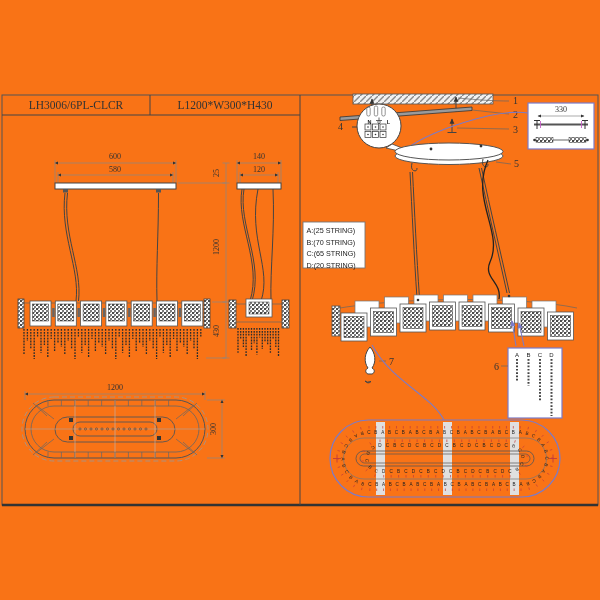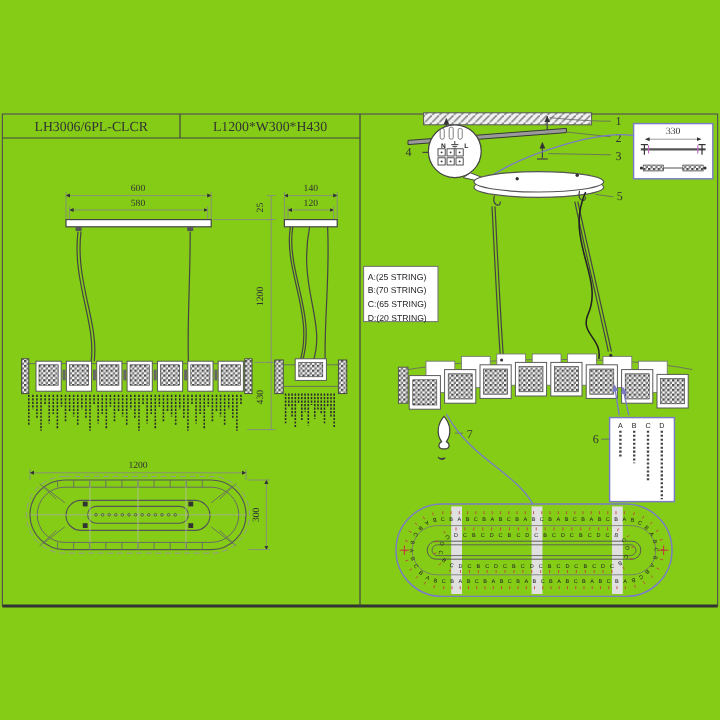--- a/index.html
+++ b/index.html
@@ -1,16 +1,16 @@
 <!DOCTYPE html>
 <html><head>
 <meta charset="utf-8">
 <style>
   html,body{margin:0;padding:0;background:#fff;}
-  .page{position:relative;width:600px;height:600px;background:#84cc16;overflow:hidden;
+  .page{position:relative;width:600px;height:600px;background:#f97316;overflow:hidden;
         font-family:"Liberation Serif", serif;}
   svg{position:absolute;left:0;top:0;}
   svg text{fill:#333;font-family:"Liberation Serif", serif;}
   svg text.sans{font-family:"Liberation Sans", sans-serif;fill:#222;}
   .thin{stroke:#666;stroke-width:.7;fill:none;}
   .med{stroke:#444;stroke-width:1;fill:none;}
   .dim{stroke:#888;stroke-width:.7;fill:none;}
   .blue{stroke:#7b7bc8;stroke-width:1.1;fill:none;}
 </style>
 </head>

